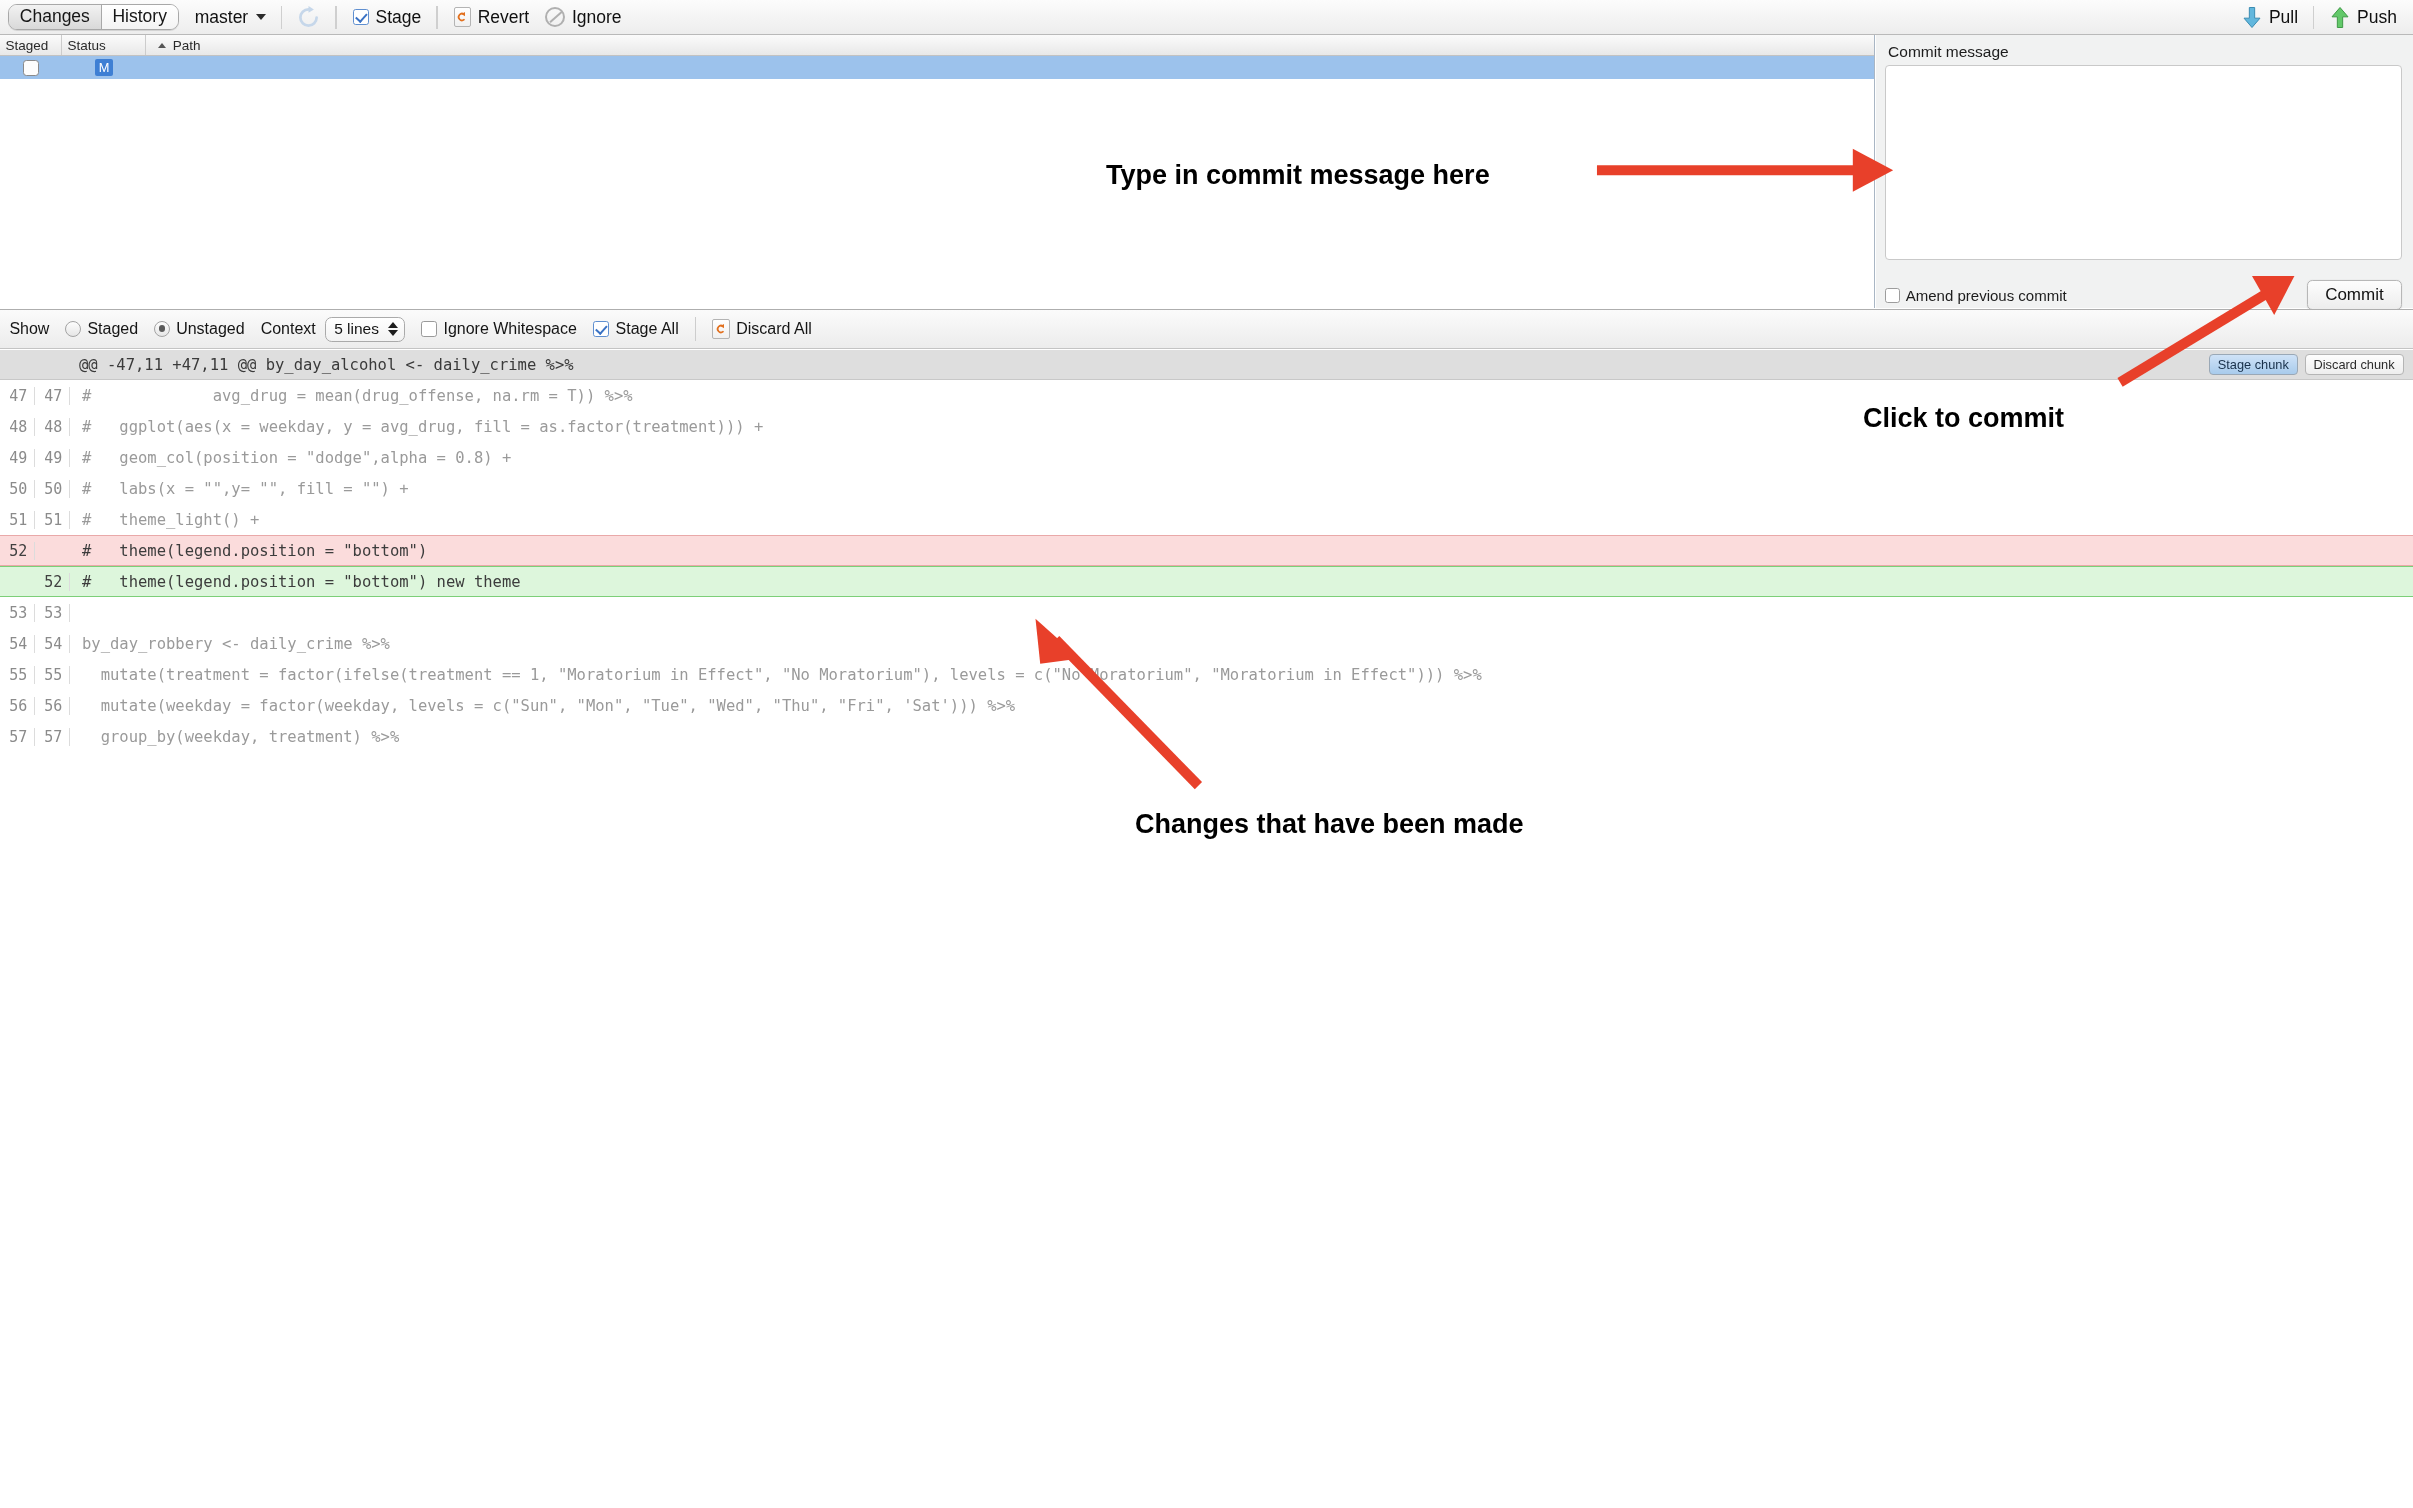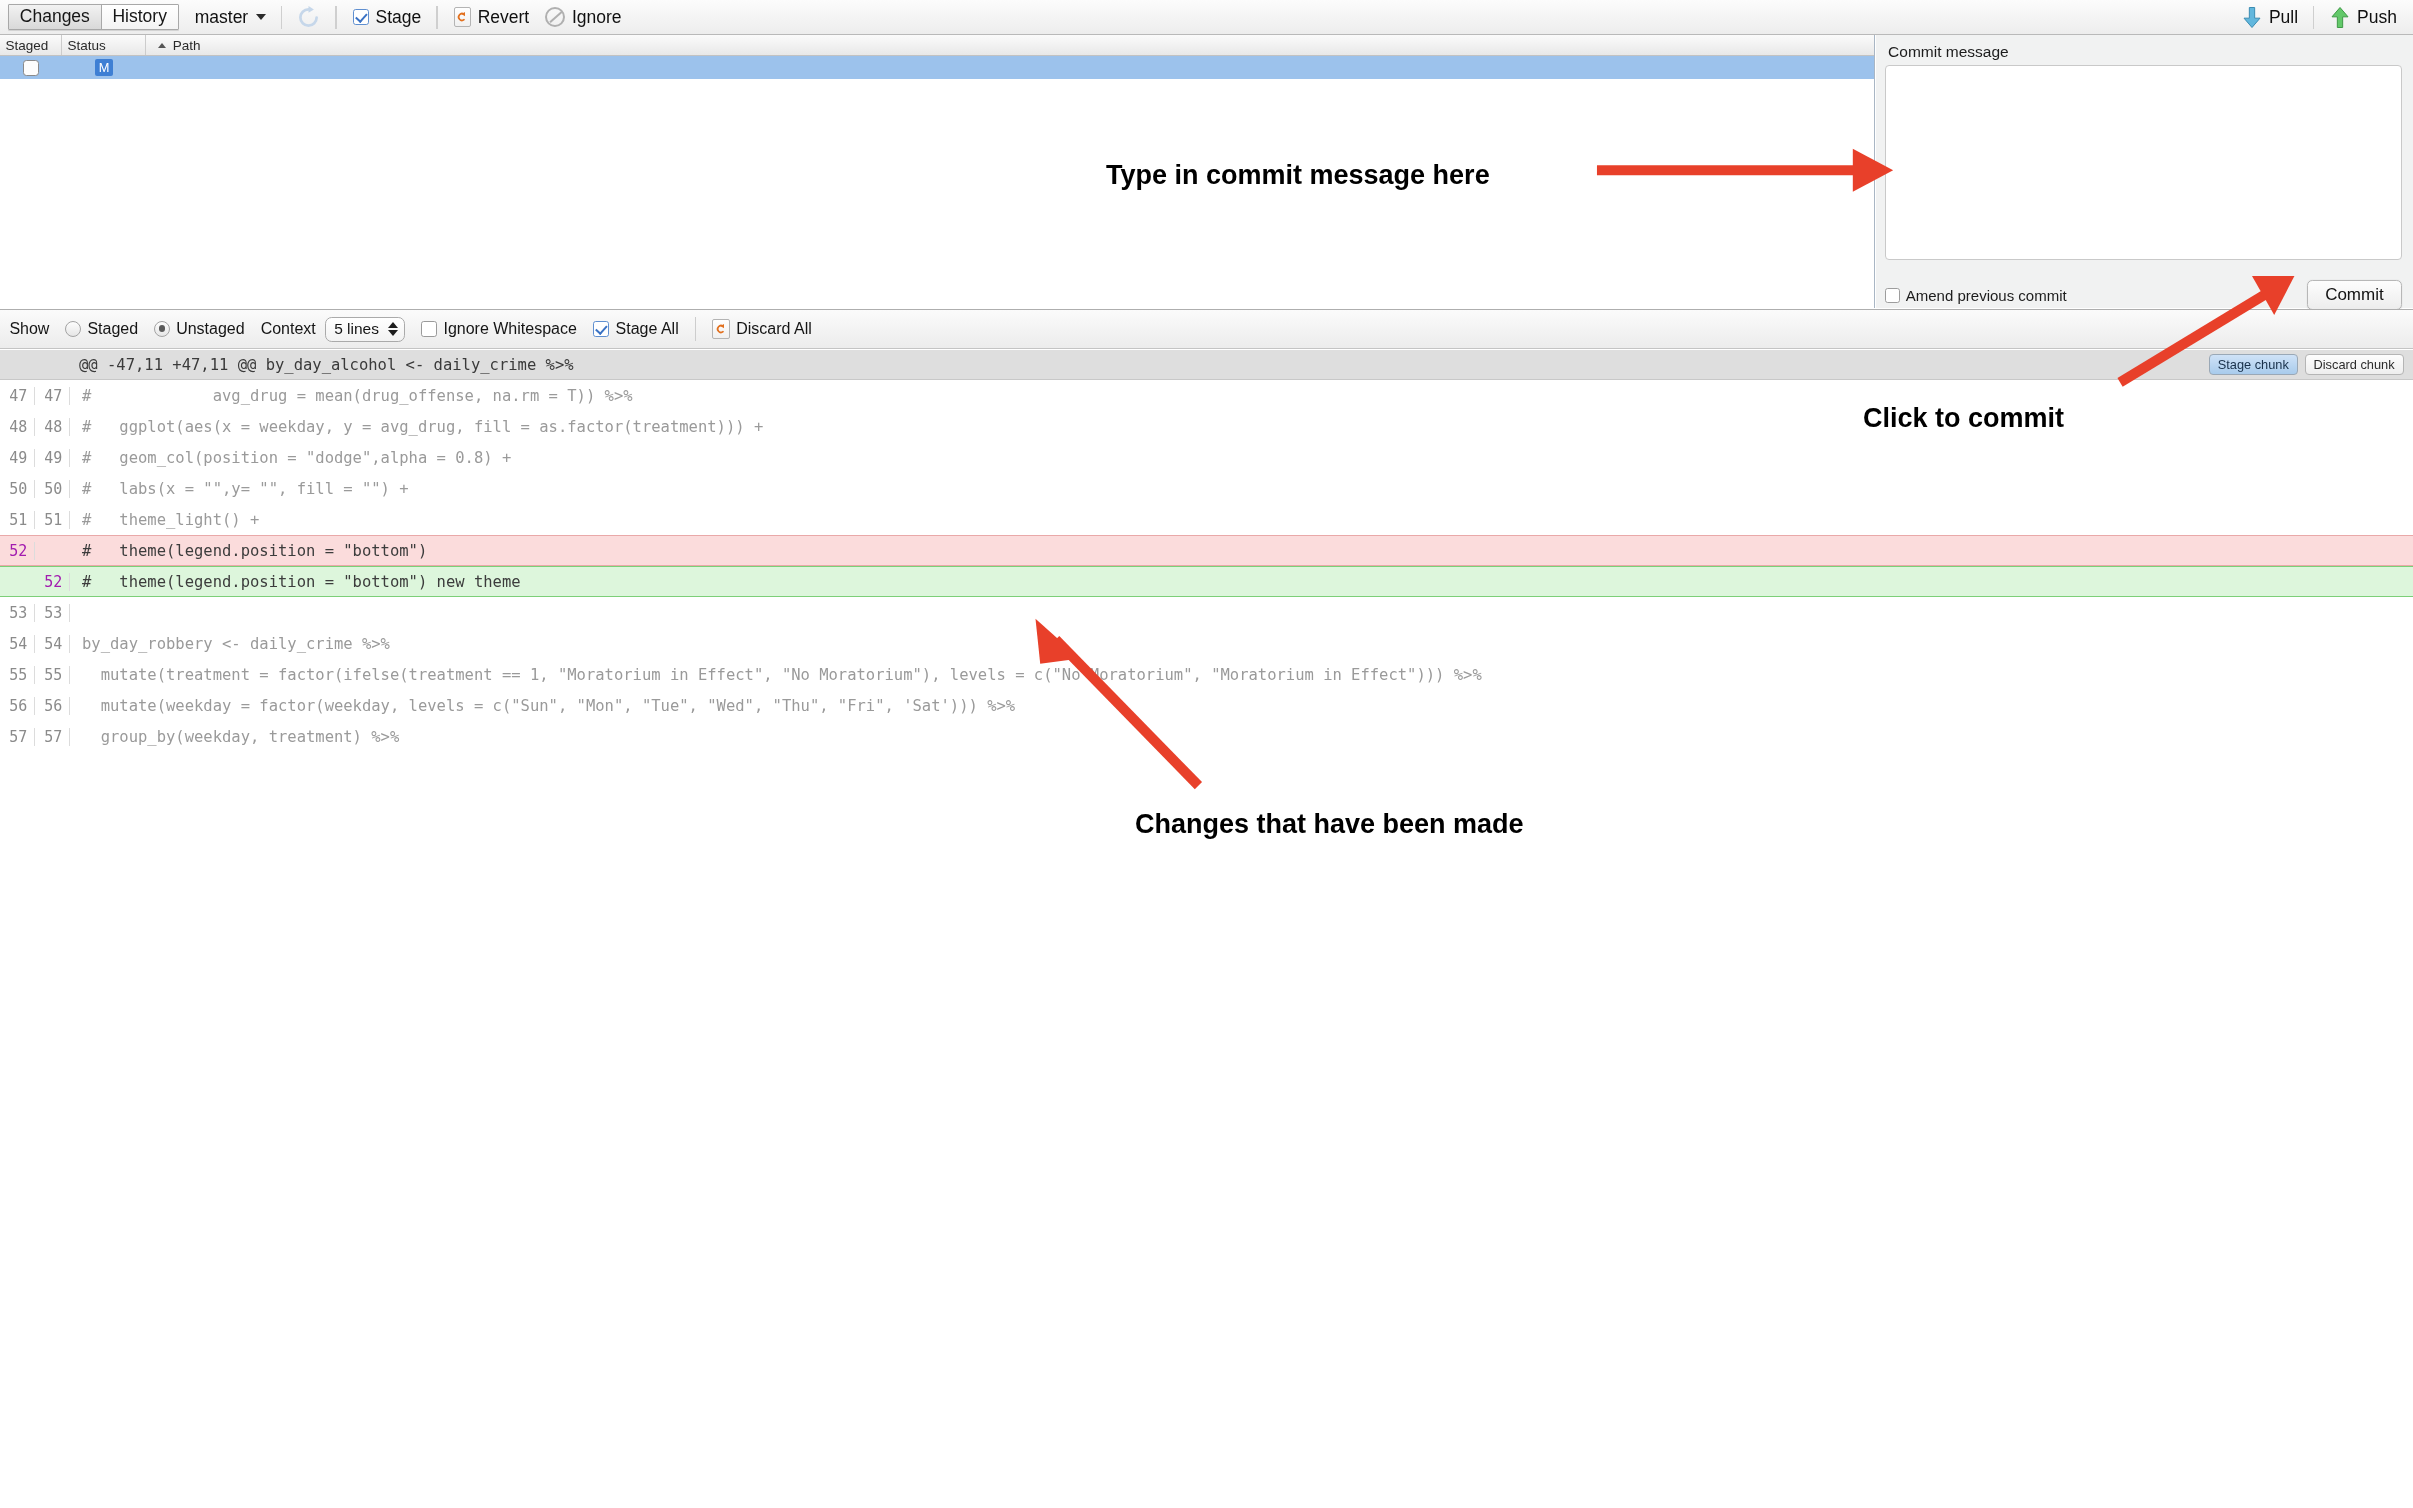--- a/index.html
+++ b/index.html
@@ -31,21 +31,21 @@
     background: linear-gradient(to bottom, #fcfcfc 0%, #ededed 100%);
     border-bottom: 1.3px solid #b9b9b9;
     display: flex;
     align-items: center;
     box-sizing: border-box;
   }
   .seg-group {
     display: flex;
     margin-left: 8px;
     border: 1.3px solid #a8a8a8;
-    border-radius: 1px;
+    border-radius: 9px;
     overflow: hidden;
     height: 24px;
     box-shadow: 0 0.7px 0.7px rgba(0,0,0,0.12);
   }
   .seg-btn {
     font-size: 17.5px;
     color: #161616;
     padding: 0 10.8px;
     display: flex;
     align-items: center;
@@ -363,21 +363,21 @@
   .gut {
     width: 35px;
     text-align: right;
     padding-right: 6.7px;
     color: #8b8b8b;
     box-sizing: border-box;
     border-right: 0.7px solid #dcdcdc;
     flex: 0 0 auto;
     font-size: 15px;
   }
-  .gut.dark { color: #a21caf; }
+  .gut.dark { color: #404040; }
   .dtext {
     padding-left: 12px;
     color: #9a9a9a;
     white-space: pre;
     flex: 1;
     overflow: hidden;
   }
   .dtext.dark { color: #3c3c3c; }
 
   

